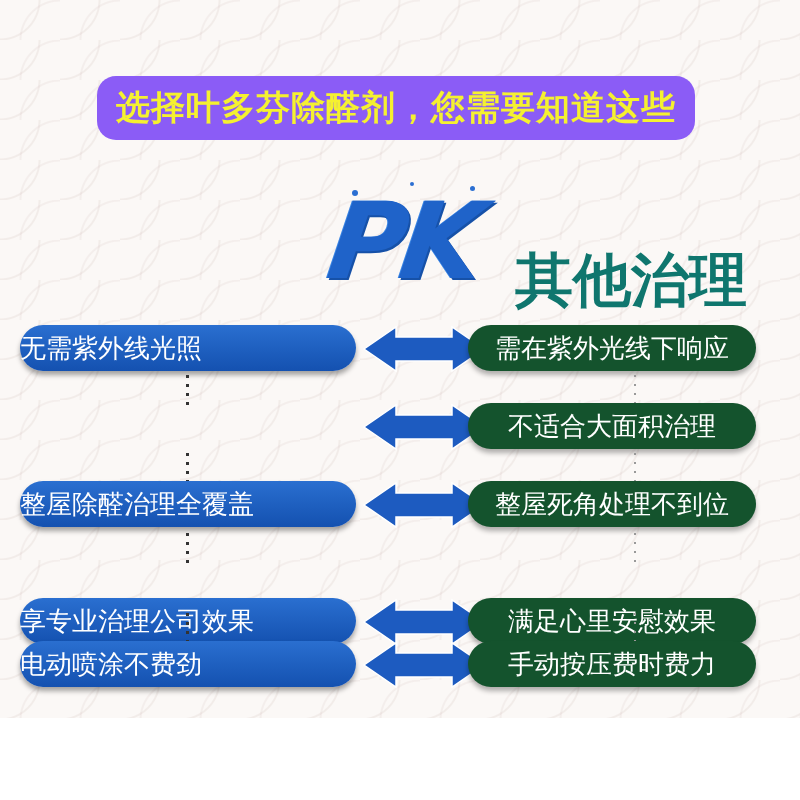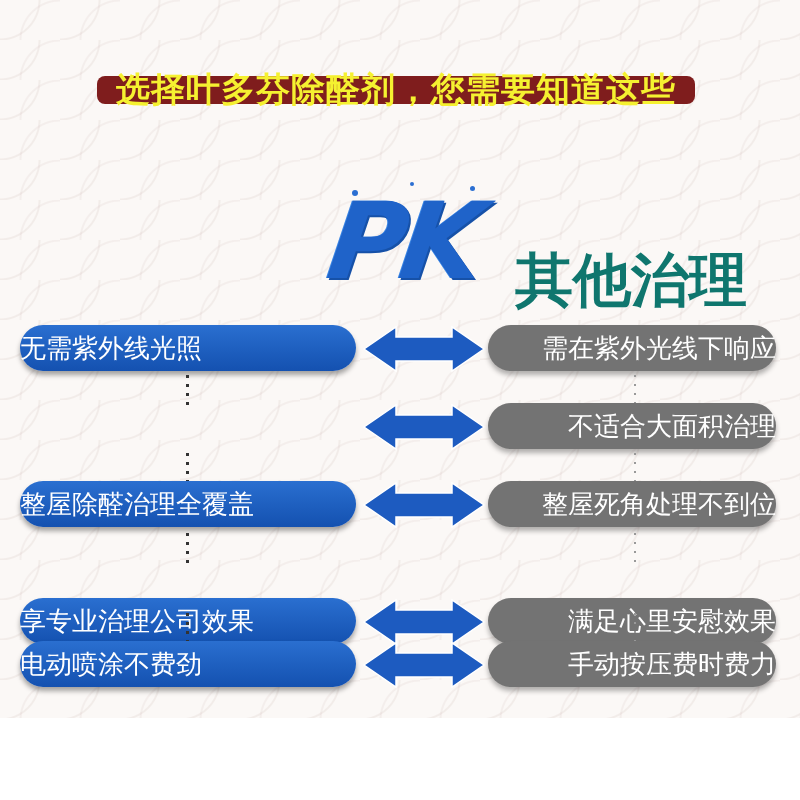--- a/index.html
+++ b/index.html
@@ -4,37 +4,37 @@
 <style>
   html,body{margin:0;padding:0;}
   body{width:800px;height:800px;position:relative;overflow:hidden;background:#ffffff;
        font-family:"DejaVu Sans","Liberation Sans",sans-serif;}
   .bg{position:absolute;left:0;top:0;width:800px;height:718px;
       background-color:#fbf8f6;
       background-image:
         repeating-radial-gradient(circle at 0 0, transparent 0 38px, rgba(215,200,195,0.25) 39px 40px, transparent 41px 60px),
         repeating-radial-gradient(circle at 60px 40px, transparent 0 38px, rgba(215,200,195,0.2) 39px 40px, transparent 41px 60px);
       background-size:60px 40px;}
-  .banner{position:absolute;left:97px;top:76px;width:598px;height:28px;background:#7f1d1d;border-radius:8px;
+  .banner{position:absolute;left:97px;top:76px;width:598px;height:64px;background:#8b5cf6;border-radius:19px;
           display:flex;align-items:center;justify-content:center;}
   .banner span{color:#f5f130;font-weight:bold;font-size:34px;letter-spacing:1px;white-space:nowrap;}
   .title-row{position:absolute;left:0;top:168px;width:800px;height:130px;}
   .title-left{position:absolute;left:108px;top:50px;font-size:58px;color:#111;font-weight:bold;white-space:nowrap;}
   .title-right{position:absolute;left:515px;top:50px;font-size:58px;color:#0f766e;font-weight:bold;white-space:nowrap;margin-top:24px;}
   .pk{position:absolute;left:330px;top:12px;font-size:106px;font-weight:900;font-style:italic;color:#1f63c9;
       font-family:"DejaVu Sans",sans-serif;letter-spacing:-6px;transform:skewX(-8deg);
       text-shadow:2px 2px 0 #1651a8, -1px 0 0 #3a85e4;}
   .splash{position:absolute;width:6px;height:6px;border-radius:50%;background:#2b6fd2;}
   .row{position:absolute;left:0;width:800px;height:46px;}
   .pill-l{position:absolute;left:20px;top:0;width:336px;height:46px;border-radius:23px;
           background:linear-gradient(#2a6fd0,#1451b0);box-shadow:0 4px 5px rgba(0,0,0,0.35);
           display:flex;align-items:center;}
-  .pill-r{position:absolute;left:488px;top:0;width:288px;height:46px;border-radius:23px;
-          background:#737373;box-shadow:0 4px 5px rgba(0,0,0,0.3);
-          display:flex;align-items:center;justify-content:flex-end;}
+  .pill-r{position:absolute;left:468px;top:0;width:288px;height:46px;border-radius:23px;
+          background:#14532d;box-shadow:0 4px 5px rgba(0,0,0,0.3);
+          display:flex;align-items:center;justify-content:center;}
   .pill-l span,.pill-r span{color:#fff;font-size:26px;white-space:nowrap;}
   .arrow{position:absolute;left:362px;top:0;width:124px;height:48px;}
   .dots{position:absolute;width:3px;height:30px;
         background:repeating-linear-gradient(#333 0 3px, transparent 3px 9px);}
   .dots.r{background:repeating-linear-gradient(#999 0 2px, transparent 2px 9px);width:2px;}
 </style>
 </head>
 <body>
 
 <div class="bg"></div>

